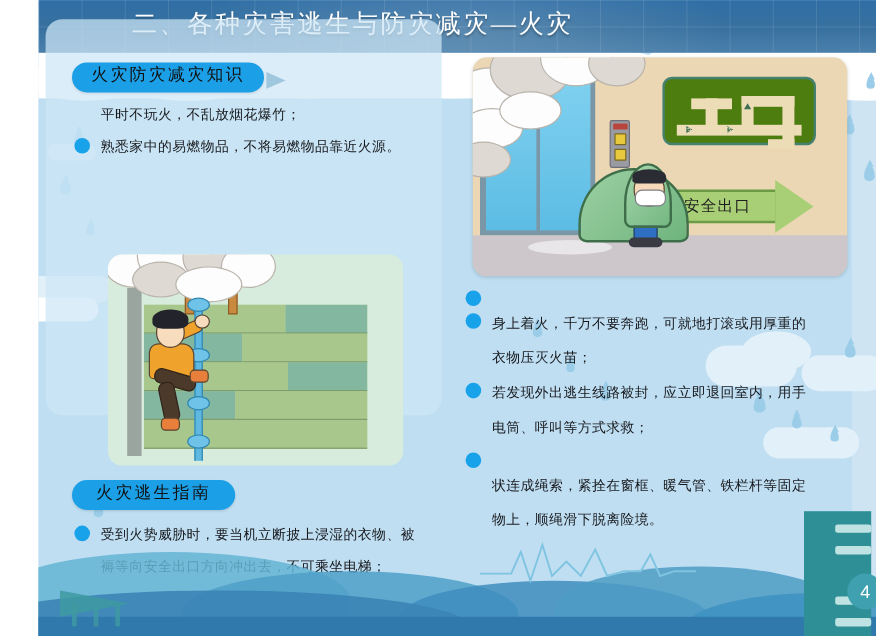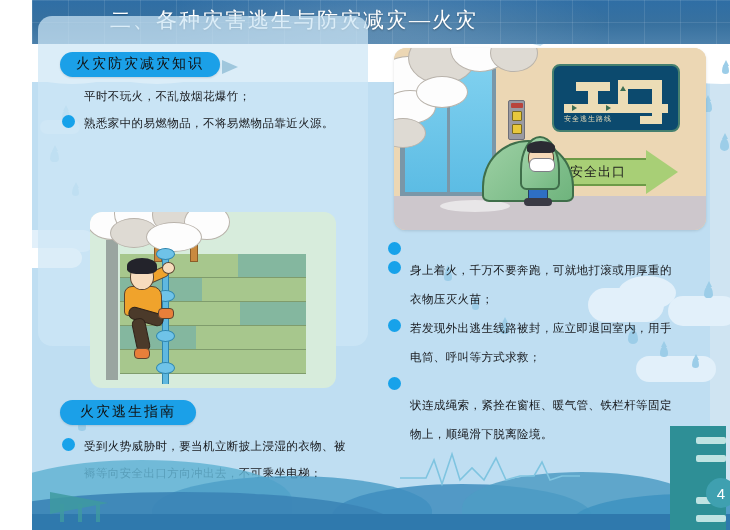--- a/index.html
+++ b/index.html
@@ -169,22 +169,22 @@
   }
   .panel-call .btn {
     position: absolute; left: 3px; width: 10px; height: 10px;
     background: #e8c83c; border: 1px solid #7a6a1e; border-radius: 1px;
   }
   .panel-call .btn.up { top: 10px; }
   .panel-call .btn.dn { top: 23px; }
 
   .route-sign {
     position: absolute; left: 158px; top: 16px;
-    width: 128px; height: 68px;
-    background: #0c4a6e; border: 2px solid #46806f; border-radius: 8px;
+    width: 128px; height: 57px;
+    background: #4d7c0f; border: 2px solid #46806f; border-radius: 8px;
   }
   .route-seg { position: absolute; background: #ecddb6; }
   .route-label {
     position: absolute; left: 10px; bottom: 6px;
     font-size: 7px; color: #eddfbb; letter-spacing: 1px;
   }
   .arr-green {
     position: absolute; width: 0; height: 0;
     border-left: 5px solid #3d6f53;
     border-top: 3px solid transparent;

